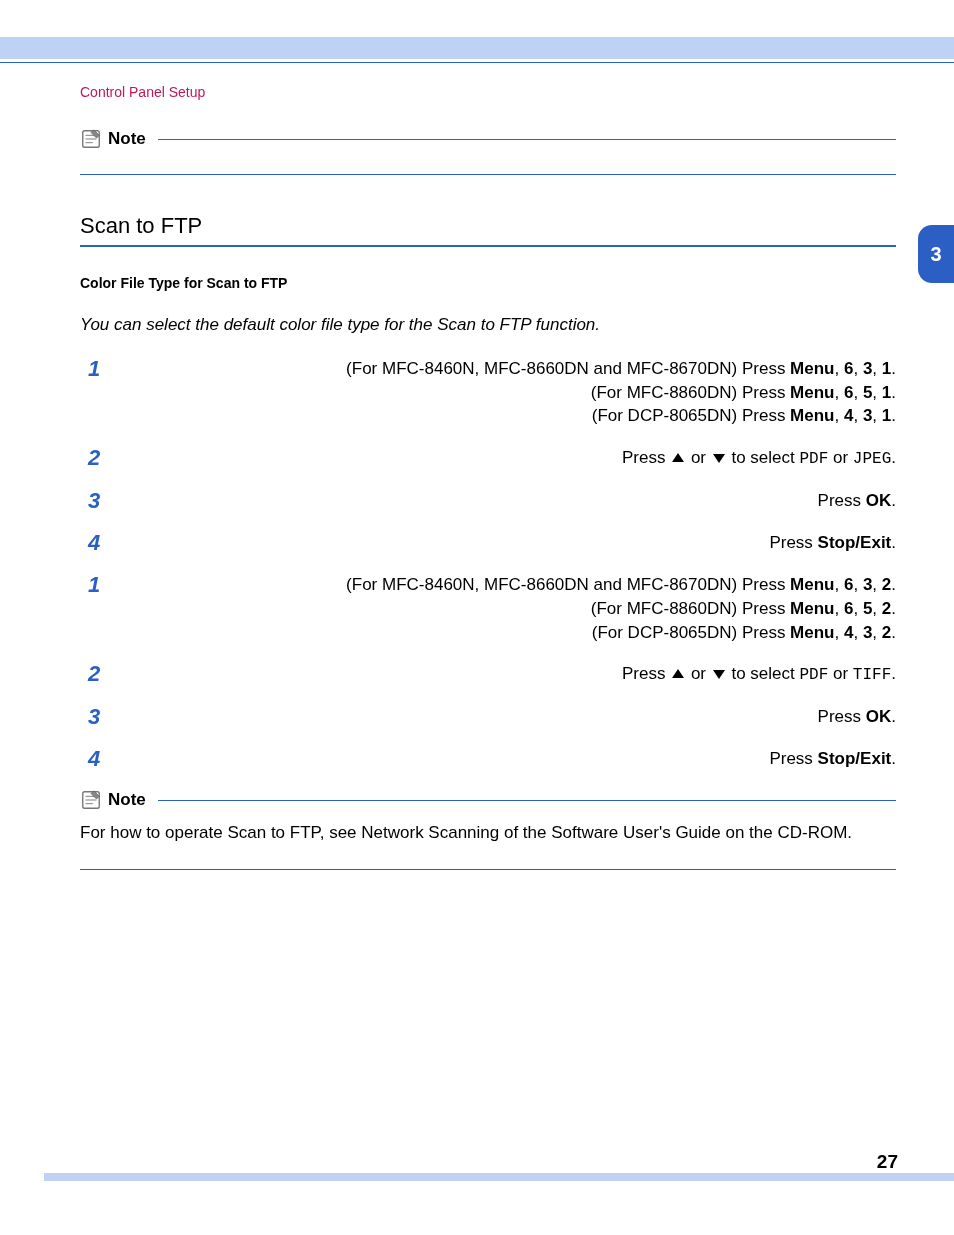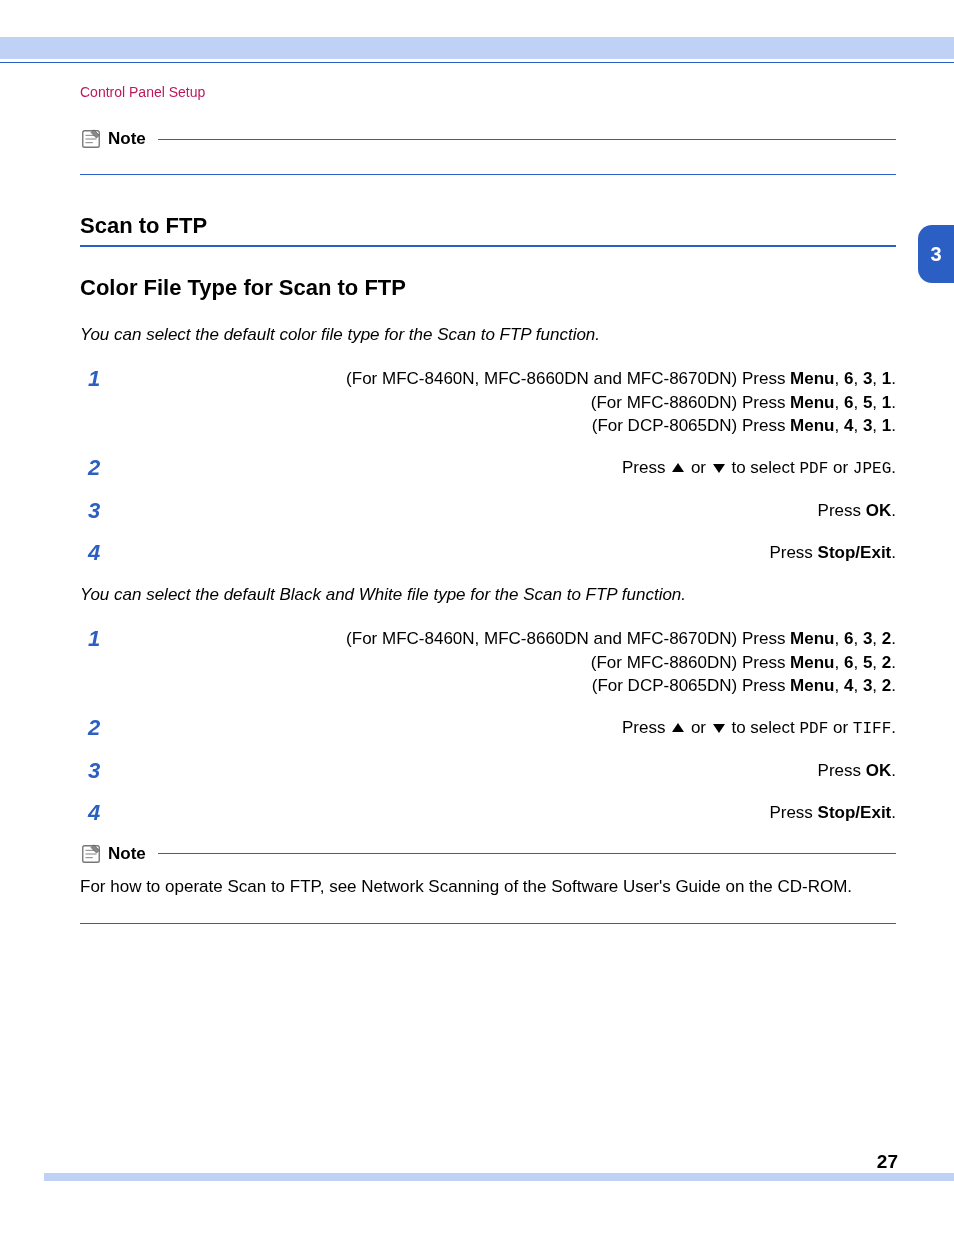--- a/index.html
+++ b/index.html
@@ -102,30 +102,30 @@
   .note-text {
     font-size: 17px;
     line-height: 1.4;
   }
   .note-end-rule {
     border-top: 1px solid #2b5fc4;
     margin-top: 24px;
   }
   .h2 {
     font-size: 22px;
-    font-weight: bold;
+    font-weight: normal;
     margin-top: 38px;
     margin-bottom: 6px;
   }
   .h2-rule {
     border-top: 2px solid #2b5fc4;
     margin-bottom: 28px;
   }
   .h3 {
-    font-size: 22px;
+    font-size: 14px;
     font-weight: bold;
     margin-top: 22px;
     margin-bottom: 22px;
   }
   .para {
     font-size: 17px;
     line-height: 1.4;
     margin-bottom: 20px;
     font-style: italic;
   }
@@ -237,21 +237,20 @@
         </div>
       </div>
       <div class="step">
         <div class="step-num">4</div>
         <div class="step-body">
           <span>Press </span><b>Stop/Exit</b><span>.</span>
         </div>
       </div>
     </div>
 
-    <div class="para">You can select the default Black and White file type for the Scan to FTP function.</div>
 
     <div class="steps">
       <div class="step">
         <div class="step-num">1</div>
         <div class="step-body">
           <span>(For MFC-8460N, MFC-8660DN and MFC-8670DN) Press </span><b>Menu</b><span>, </span><b>6</b><span>, </span><b>3</b><span>, </span><b>2</b><span>.</span><br>
           <span>(For MFC-8860DN) Press </span><b>Menu</b><span>, </span><b>6</b><span>, </span><b>5</b><span>, </span><b>2</b><span>.</span><br>
           <span>(For DCP-8065DN) Press </span><b>Menu</b><span>, </span><b>4</b><span>, </span><b>3</b><span>, </span><b>2</b><span>.</span>
         </div>
       </div>

